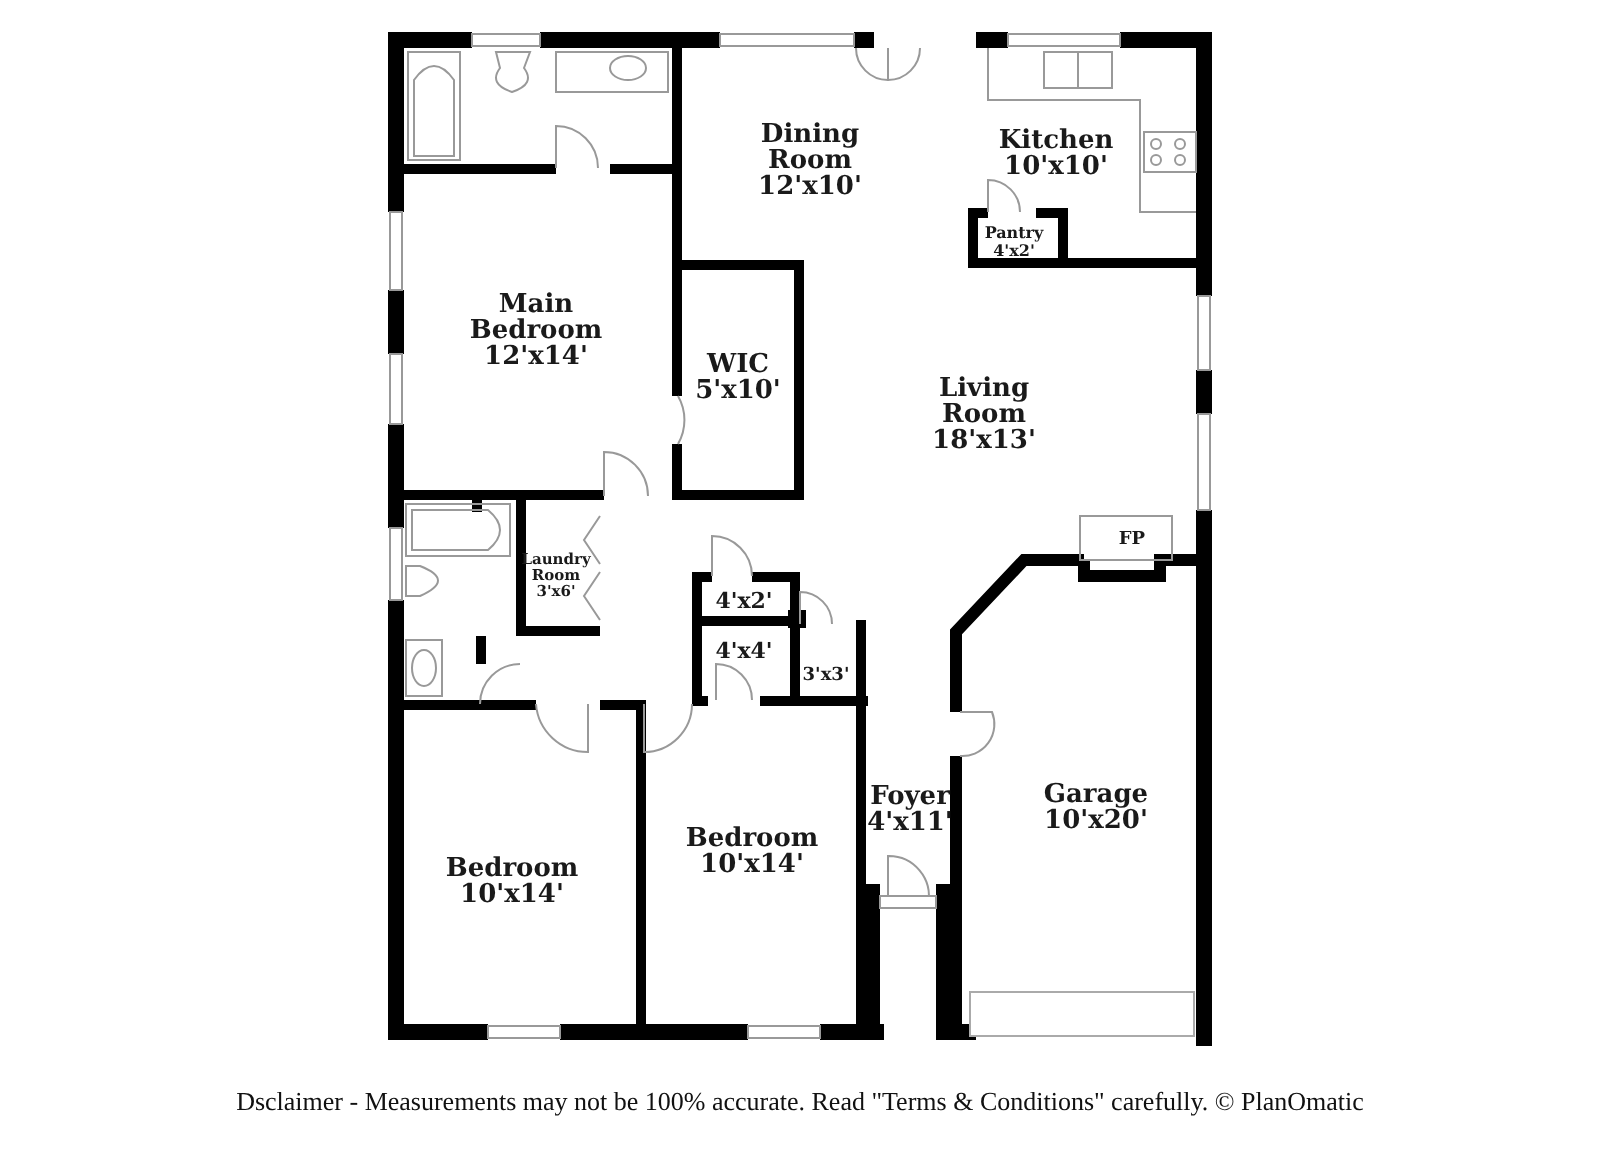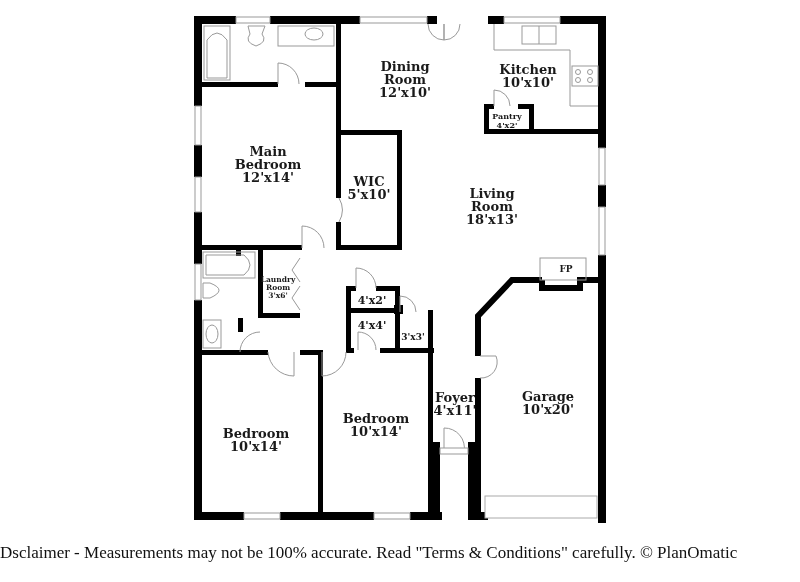--- a/index.html
+++ b/index.html
@@ -7,22 +7,23 @@
     #plan { position: absolute; left: 0; top: 0; width: 800px; height: 582px; }
     .room-label {
       font-family: "DejaVu Serif", "Liberation Serif", serif;
       font-weight: bold;
       fill: #1a1a1a;
       text-anchor: middle;
     }
     .disclaimer {
       position: absolute;
       left: 0; top: 543px; width: 800px;
+      text-align: center;
       font-family: "Liberation Serif", "DejaVu Serif", serif;
-      font-size: 17px;
+      font-size: 13px;
       color: #111;
     }
   </style>
 </head>
 <body>
 
 <svg id="plan" viewBox="0 0 800 582" xmlns="http://www.w3.org/2000/svg">
 
   <g fill="#000">
 

